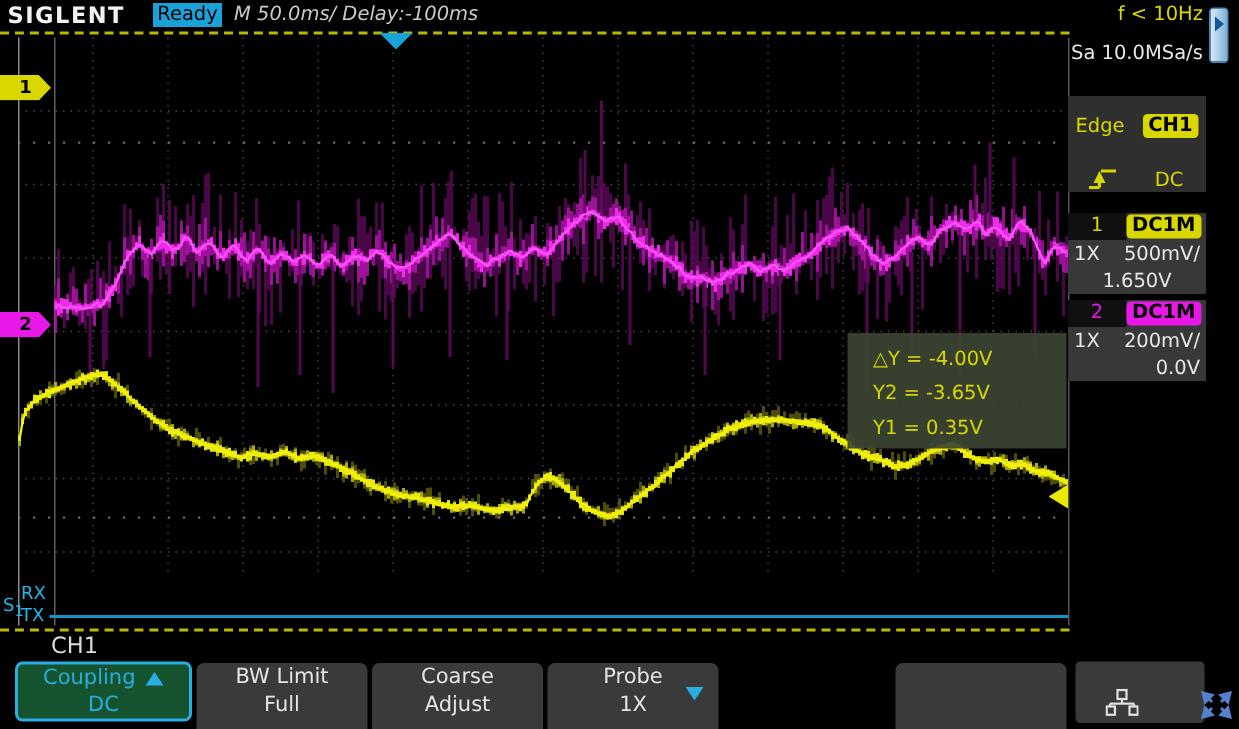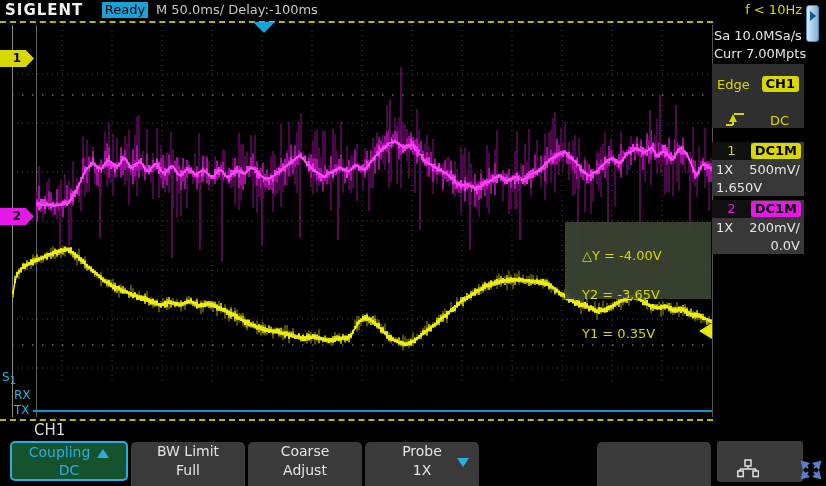--- a/index.html
+++ b/index.html
@@ -2,43 +2,43 @@
 <html><head>
 <meta charset="utf-8">
 <style>
   html,body{margin:0;padding:0;background:#000;}
   #screen{position:relative;width:826px;height:486px;background:#000;overflow:hidden;
           font-family:"DejaVu Sans","Liberation Sans",sans-serif;}
   .abs{position:absolute;}
   
   #logo{left:5px;top:0;font-size:15px;font-weight:800;color:#f2f2f2;letter-spacing:1px;line-height:20px;}
   #ready{left:102px;top:2px;width:46px;height:16px;background:#18a2d8;color:#000;font-size:13px;line-height:16px;text-align:center;}
-  #timebase{left:156px;top:2px;color:#c9c9c9;font-size:13px;line-height:16px;}
+  #timebase{left:156px;top:2px;color:#c9c9c9;font-size:13px;line-height:16px;font-style:italic;}
   #trigfreq{left:700px;top:2px;width:102px;color:#d8d800;font-size:13px;line-height:16px;text-align:right;}
   .dashline{height:0;border-top:2px dashed #b9b900;width:713px;left:0;}
   
   .rtext{left:714px;width:96px;color:#e6e6e6;font-size:13px;line-height:18px;}
   .panel{left:712px;width:92px;background:#2f2f2f;color:#e6e6e6;font-size:13px;box-sizing:border-box;}
   .prow{display:flex;justify-content:space-between;align-items:flex-end;padding:8px 5px;height:20px;}
   .yel{color:#d8d800;}
   .badge{display:inline-block;background:#d8d800;color:#000;font-weight:bold;font-size:13px;line-height:16px;padding:0 4px;border-radius:3px;}
   .badge.mag{background:#e818e8;}
   .chrow{display:flex;justify-content:space-between;align-items:center;height:18px;padding:0 4px;}
   .chnumcell{background:#101010;width:46px;height:18px;text-align:center;font-size:13px;line-height:18px;}
   
   .chtag{left:0;width:34px;height:17px;color:#000;font-size:12px;font-weight:bold;text-align:center;line-height:17px;
          clip-path:polygon(0 0,76% 0,100% 50%,76% 100%,0 100%);}
   #trigpos{left:253px;top:22px;width:22px;height:11px;background:#18a2d8;clip-path:polygon(0 0,100% 0,50% 100%);}
   #triglevel{left:699px;top:323px;width:13px;height:16px;background:#e8e800;clip-path:polygon(100% 0,100% 100%,0 50%);}
   
   #cursorbox{left:565px;top:222px;width:146px;height:77px;background:rgba(60,68,50,0.92);color:#d8d800;font-size:13px;padding-top:6px;box-sizing:border-box;}
-  #cursorbox div{padding-left:17px;line-height:23px;margin-top:16px;}
+  #cursorbox div{padding-left:17px;line-height:23px;}
   
   .cyan{color:#22b4e4;}
-  #buslabel{left:2px;top:370px;font-size:12px;}
+  #buslabel{left:2px;top:396px;font-size:12px;}
   #rxlabel{left:14px;top:388px;font-size:12px;}
   #txlabel{left:14px;top:403px;font-size:12px;}
   #txline{left:33px;top:410px;width:679px;height:2px;background:#1494c4;}
   #chbottom{left:34px;top:421px;color:#dcdcdc;font-size:15px;}
   
   #scrollbtn{left:806px;top:5px;width:13px;height:37px;border-radius:3px;background:linear-gradient(90deg,#d9ebf9,#7fb0d8);border:1px solid #4a88b8;box-sizing:border-box;}
   #scrollbtn:before{content:"";position:absolute;left:3px;top:5px;border-left:6px solid #14568e;border-top:5px solid transparent;border-bottom:5px solid transparent;}
   
   .btn{top:442px;width:114px;height:56px;background:#3a3a3a;border-radius:5px;color:#e4e4e4;font-size:14px;text-align:center;line-height:19px;}
   .btn.active{top:441px;height:40px;width:118px;background:#14532d;border:2px solid #28aee0;color:#28aee0;box-sizing:border-box;line-height:18px;}
@@ -118,21 +118,20 @@
     <div>Y1 = 0.35V</div>
   </div>
 
   <div class="abs cyan" id="buslabel"><span>S</span><sub>1</sub></div>
   <div class="abs cyan" id="rxlabel">RX</div>
   <div class="abs cyan" id="txlabel">TX</div>
   <div class="abs" id="txline"></div>
   <div class="abs" id="chbottom">CH1</div>
 
   <div class="abs rtext" style="top:27px">Sa 10.0MSa/s</div>
-  <div class="abs rtext" style="top:45px">Curr 7.00Mpts</div>
 
   <div class="abs panel" style="top:64px;height:64px">
     <div class="prow">
       <span class="yel">Edge</span>
       <span class="badge">CH1</span>
     </div>
     <div class="prow">
       <span style="margin-left:8px">
         <svg width="20" height="16" viewBox="0 0 20 16">
           <path d="M1,13 H8 M8,13 V10 M9,2 H19" stroke="#d8d800" stroke-width="2" fill="none"></path>
@@ -149,21 +148,21 @@
 
   <div class="abs panel" style="top:142px;height:54px;background:#383838">
     <div class="chrow" style="padding:0;">
       <span class="chnumcell yel">1</span>
       <span class="badge" style="margin-right:3px">DC1M</span>
     </div>
     <div class="chrow">
       <span>1X</span>
       <span>500mV/</span>
     </div>
-    <div class="chrow" style="justify-content:flex-start">
+    <div class="chrow" style="justify-content:center">
       <span>1.650V</span>
     </div>
   </div>
 
   <div class="abs panel" style="top:200px;height:54px;background:#383838">
     <div class="chrow" style="padding:0;">
       <span class="chnumcell" style="color:#e818e8">2</span>
       <span class="badge mag" style="margin-right:3px">DC1M</span>
     </div>
     <div class="chrow">

